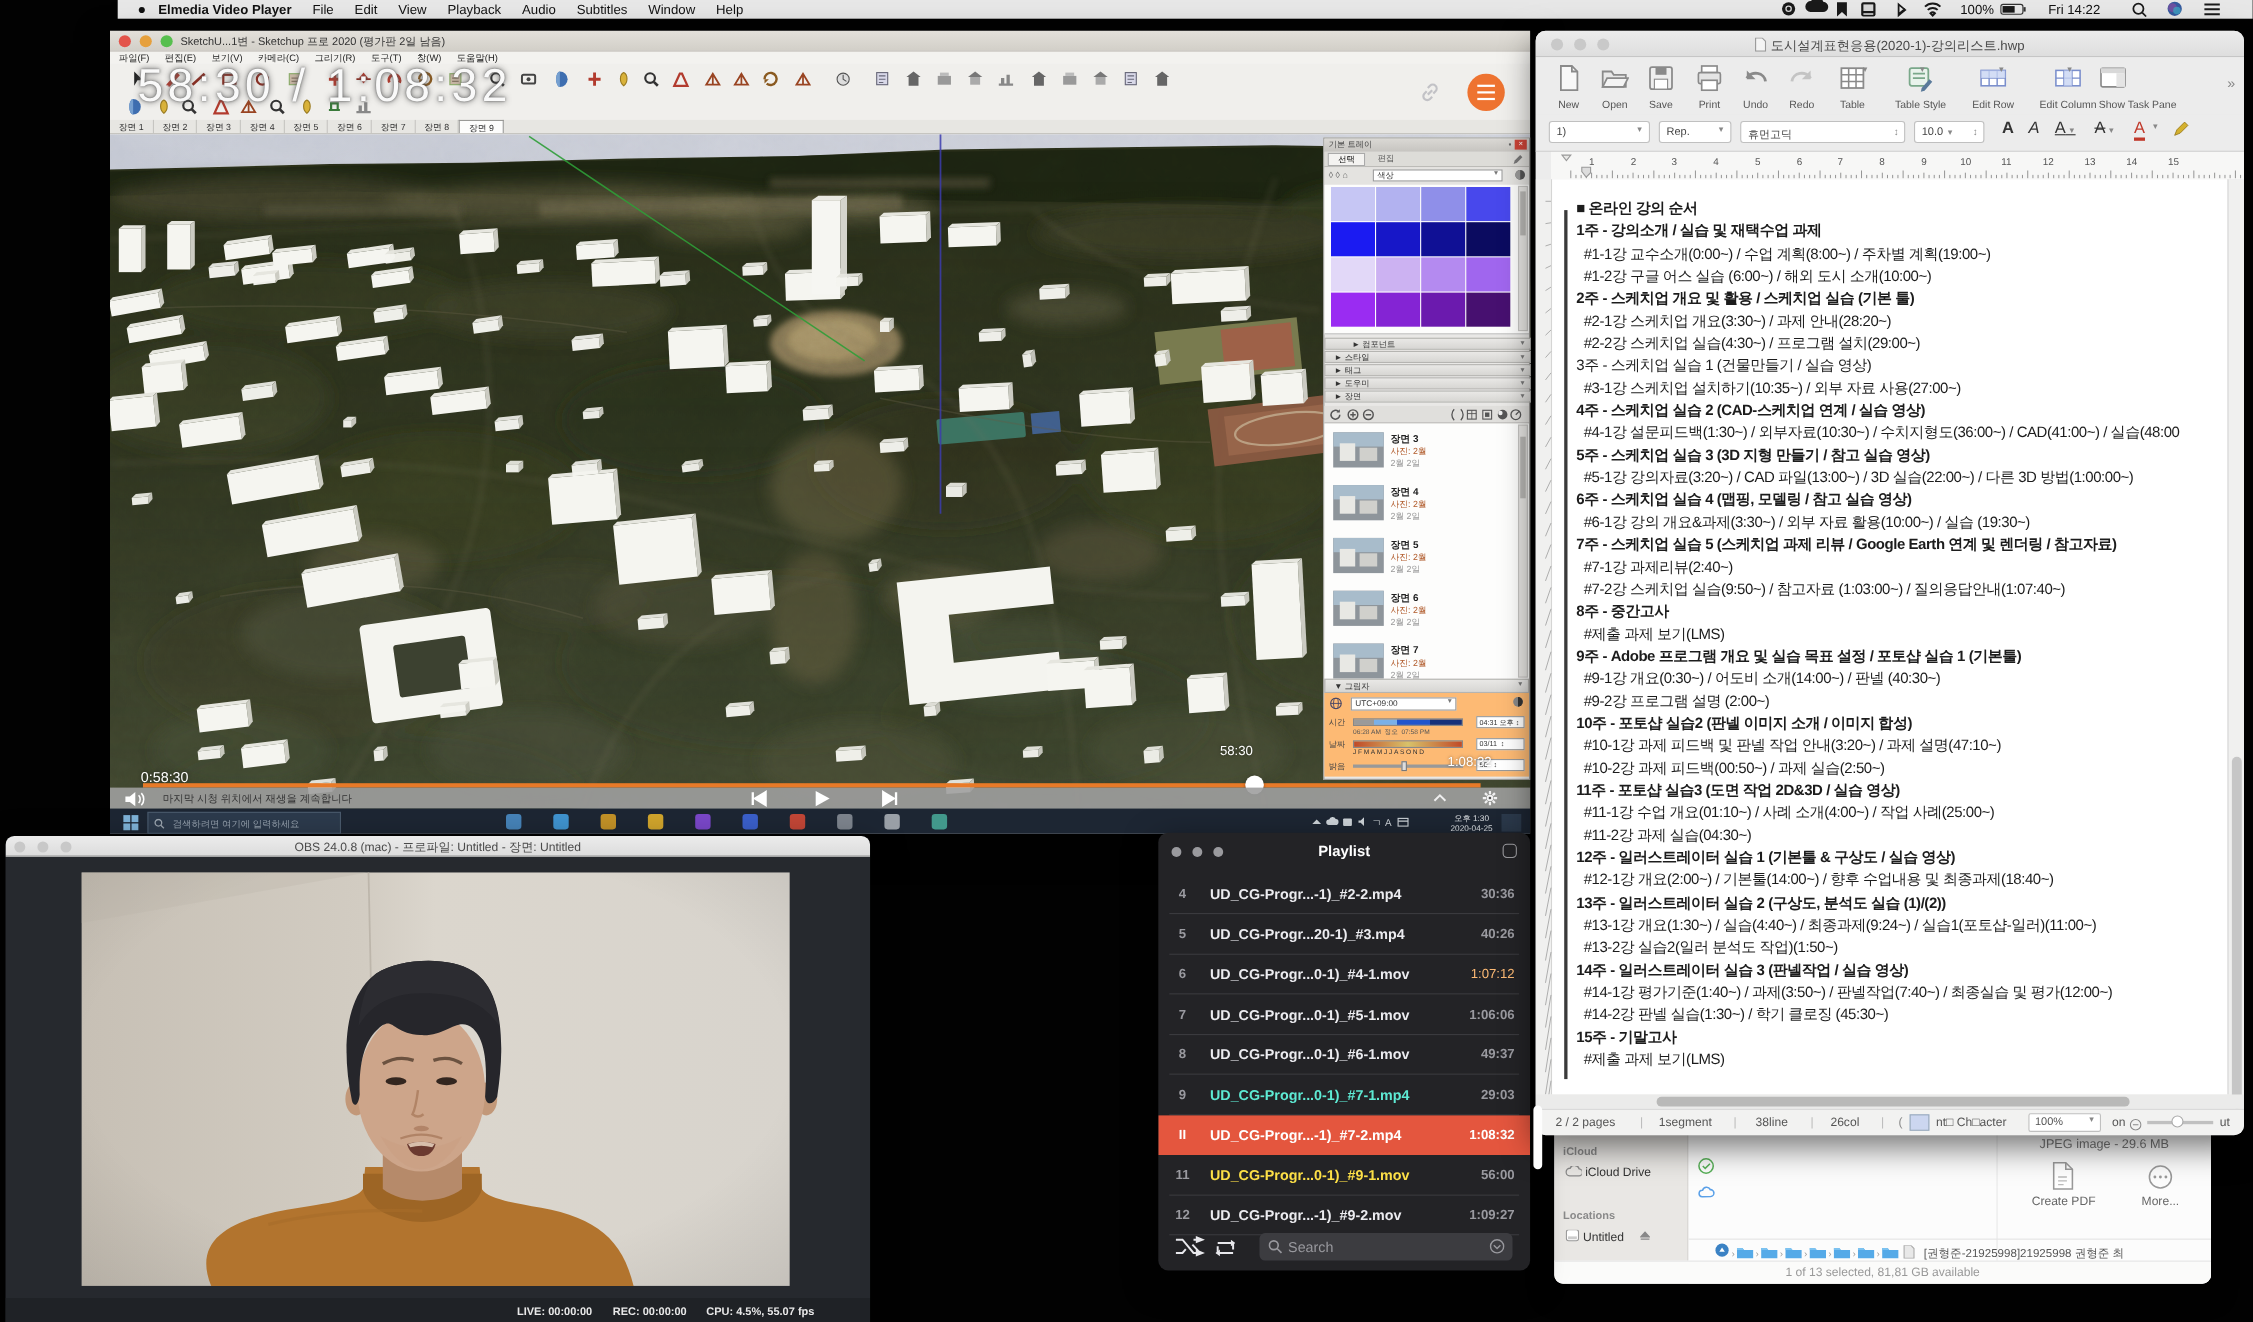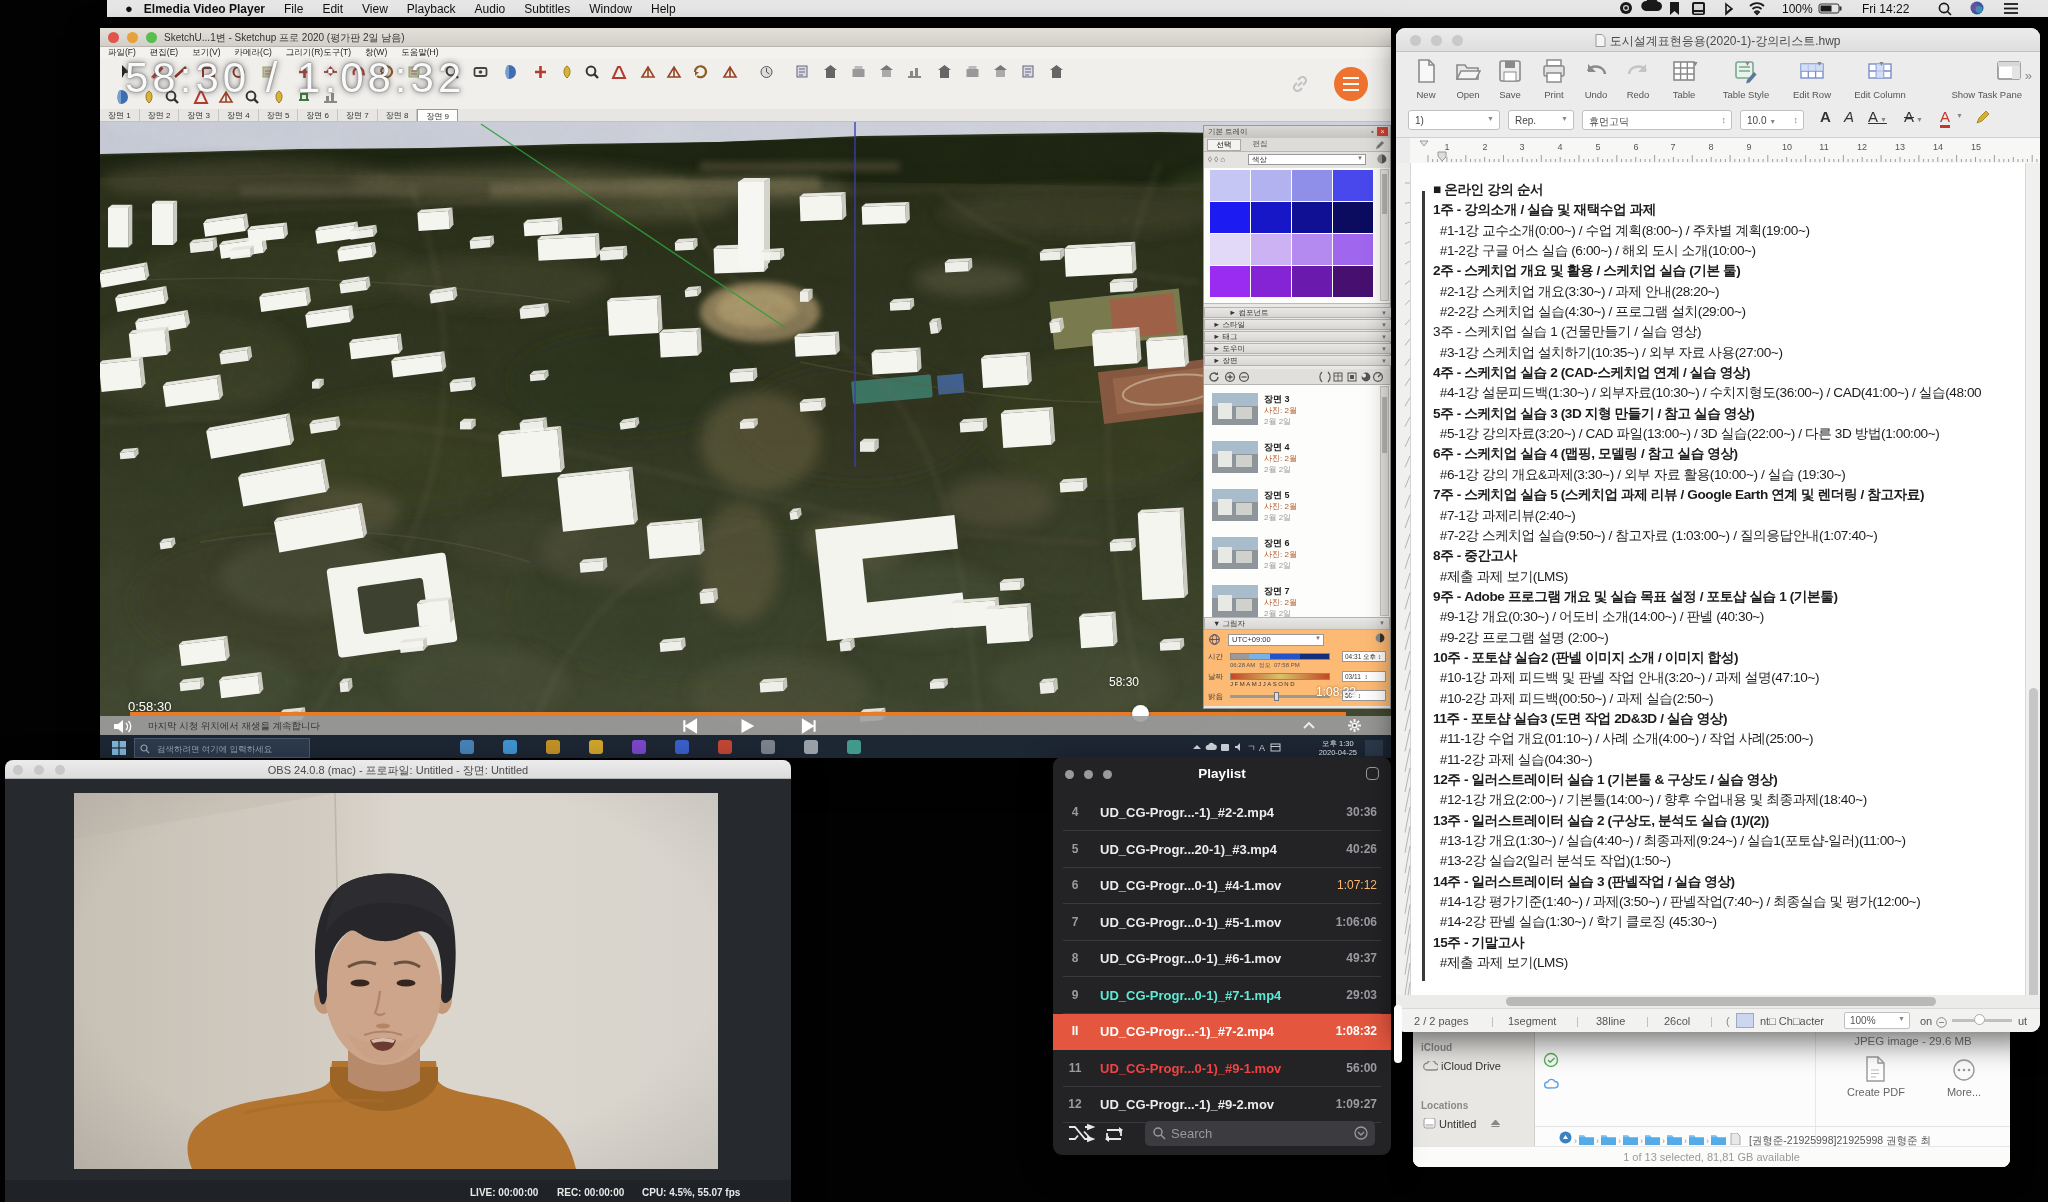--- a/index.html
+++ b/index.html
@@ -131,21 +131,21 @@
 </div>
 
 <div class="abs winshadow" id="su" style="left:100px;top:28px;width:1291px;height:730px;background:#f0efec;overflow:hidden">
  <div class="abs" style="left:0;top:0;width:1291px;height:19px;background:linear-gradient(#e3e0da,#d2cfc8);border-bottom:1px solid #b8b5ae">
    <div class="abs" style="left:8px;top:4px;width:11px;height:11px;border-radius:6px;background:#e3544a"></div>
    <div class="abs" style="left:27px;top:4px;width:11px;height:11px;border-radius:6px;background:#e6a03c"></div>
    <div class="abs" style="left:46px;top:4px;width:11px;height:11px;border-radius:6px;background:#57bf4e"></div>
    <span class="abs" style="left:64px;top:3px;font-size:10px;color:#333">SketchU...1변 - Sketchup 프로 2020 (평가판 2일 남음)</span>
  </div>
  <div class="abs" style="left:0;top:19px;width:1291px;height:11px;background:#f3f2ef;font-size:8.5px;color:#222">
-   <span style="margin-left:8px">파일(F)</span><span style="margin-left:14px">편집(E)</span><span style="margin-left:14px">보기(V)</span><span style="margin-left:14px">카메라(C)</span><span style="margin-left:14px">그리기(R)</span><span style="margin-left:0">도구(T)</span><span style="margin-left:14px">창(W)</span><span style="margin-left:14px">도움말(H)</span>
+   <span style="margin-left:8px">파일(F)</span><span style="margin-left:14px">편집(E)</span><span style="margin-left:14px">보기(V)</span><span style="margin-left:14px">카메라(C)</span><span style="margin-left:14px">그리기(R)</span><span style="margin-left:14px">도구(T)</span><span style="margin-left:14px">창(W)</span><span style="margin-left:14px">도움말(H)</span>
  </div>
  <svg class="abs" style="left:0;top:35px" width="1291" height="18" viewBox="0 0 1291 18">
    <rect y="-5" width="1291" height="28" fill="#f0efec"></rect>
    <line x1="0" y1="22.6" x2="1291" y2="22.6" stroke="#c9c8c4" stroke-width=".8"></line>
    <g transform="translate(18,0)">
           <path d="M4 2 l8 8 -5 0 -3 5z" fill="#222"></path>
         </g>
         <g transform="translate(48,0)">
           <path d="M3 14 L13 3 l2.5 2.5 L6 16z" fill="#b23b2e"></path>
           <path d="M3 14 l3 2" stroke="#caa"></path>
@@ -1251,21 +1251,21 @@
       <div class="abs" style="left:10px;bottom:0;width:318px;border-bottom:1px solid #3a3a3e"></div>
     </div>
       <div class="abs" style="left:0;top:257.0px;width:338px;height:36px;background:#e4563e;">
       <span class="abs" style="left:12px;top:10px;width:20px;text-align:center;font-size:12px;color:#fff;font-weight:bold">II</span>
       <span class="abs" style="left:47px;top:10px;font-size:13px;color:#fff;font-weight:bold">UD_CG-Progr...-1)_#7-2.mp4</span>
       <span class="abs" style="right:14px;top:10px;font-size:12px;color:#fff;font-weight:bold">1:08:32</span>
 
     </div>
       <div class="abs" style="left:0;top:293.5px;width:338px;height:36px;">
       <span class="abs" style="left:12px;top:10px;width:20px;text-align:center;font-size:12px;color:#9a9aa0;font-weight:bold">11</span>
-      <span class="abs" style="left:47px;top:10px;font-size:13px;color:#ef4444;font-weight:bold">UD_CG-Progr...0-1)_#9-1.mov</span>
+      <span class="abs" style="left:47px;top:10px;font-size:13px;color:#fde047;font-weight:bold">UD_CG-Progr...0-1)_#9-1.mov</span>
       <span class="abs" style="right:14px;top:10px;font-size:12px;color:#9a9aa0;font-weight:bold">56:00</span>
       <div class="abs" style="left:10px;bottom:0;width:318px;border-bottom:1px solid #3a3a3e"></div>
     </div>
       <div class="abs" style="left:0;top:330.0px;width:338px;height:36px;">
       <span class="abs" style="left:12px;top:10px;width:20px;text-align:center;font-size:12px;color:#9a9aa0;font-weight:bold">12</span>
       <span class="abs" style="left:47px;top:10px;font-size:13px;color:#ececf0;font-weight:bold">UD_CG-Progr...-1)_#9-2.mov</span>
       <span class="abs" style="right:14px;top:10px;font-size:12px;color:#9a9aa0;font-weight:bold">1:09:27</span>
       <div class="abs" style="left:10px;bottom:0;width:318px;border-bottom:1px solid #3a3a3e"></div>
     </div>
   <svg class="abs" style="left:14px;top:366px" width="60" height="20" viewBox="0 0 60 20">
@@ -1355,21 +1355,21 @@
             <rect x="2" y="6" width="22" height="7" fill="#c8d4f2" opacity=".8"></rect>
           </svg><span style="position:absolute;left:30px;top:8px;color:#888;font-size:7px">▼</span>
       <div style="font-size:9.5px;color:#555;margin-top:1px;white-space:nowrap">Edit Row</div></div>
         <div class="abs" style="left:452px;top:0;width:64px;height:52px;text-align:center">
       <svg width="26" height="26" style="margin-top:6px" viewBox="0 0 26 26">
             <rect x="2" y="6" width="22" height="14" fill="#fff" stroke="#7a8ecc" stroke-width="1.4"></rect>
             <path d="M2 13 h22 M9.3 6 v14 M16.6 6 v14" stroke="#7a8ecc" stroke-width="1.3"></path>
             <rect x="9.3" y="6" width="7.3" height="14" fill="#c8d4f2" opacity=".8"></rect>
           </svg><span style="position:absolute;left:30px;top:8px;color:#888;font-size:7px">▼</span>
       <div style="font-size:9.5px;color:#555;margin-top:1px;white-space:nowrap">Edit Column</div></div>
-        <div class="abs" style="left:538px;top:0;width:88px;height:52px;text-align:right">
+        <div class="abs" style="left:512px;top:0;width:88px;height:52px;text-align:left">
       <svg width="26" height="26" style="margin-top:6px" viewBox="0 0 26 26">
             <rect x="2" y="4" width="22" height="17" rx="1.5" fill="#fff" stroke="#8a8a8a" stroke-width="1.5"></rect>
             <rect x="2" y="4" width="22" height="4.5" fill="#d8d8d8"></rect>
             <rect x="16" y="8.5" width="8" height="12.5" fill="#e4e4e4"></rect>
           </svg>
       <div style="font-size:9.5px;color:#555;margin-top:1px;white-space:nowrap">Show Task Pane</div></div>
    <span class="abs" style="right:8px;top:16px;color:#888;font-size:13px">»</span>
       </div>
  <div class="abs" style="left:0;top:76px;width:644px;height:34px;background:#ececec;border-bottom:1px solid #cfcfcf">
    <span class="abs" style="left:12px;top:6px;width:92px;height:20px;background:#fff;border:1px solid #c0c0c0;border-radius:3px;font-size:10px;color:#444;padding:4px 0 0 6px">1)<span style="float:right;margin-right:5px;color:#888;font-size:7px">▼</span></span>

